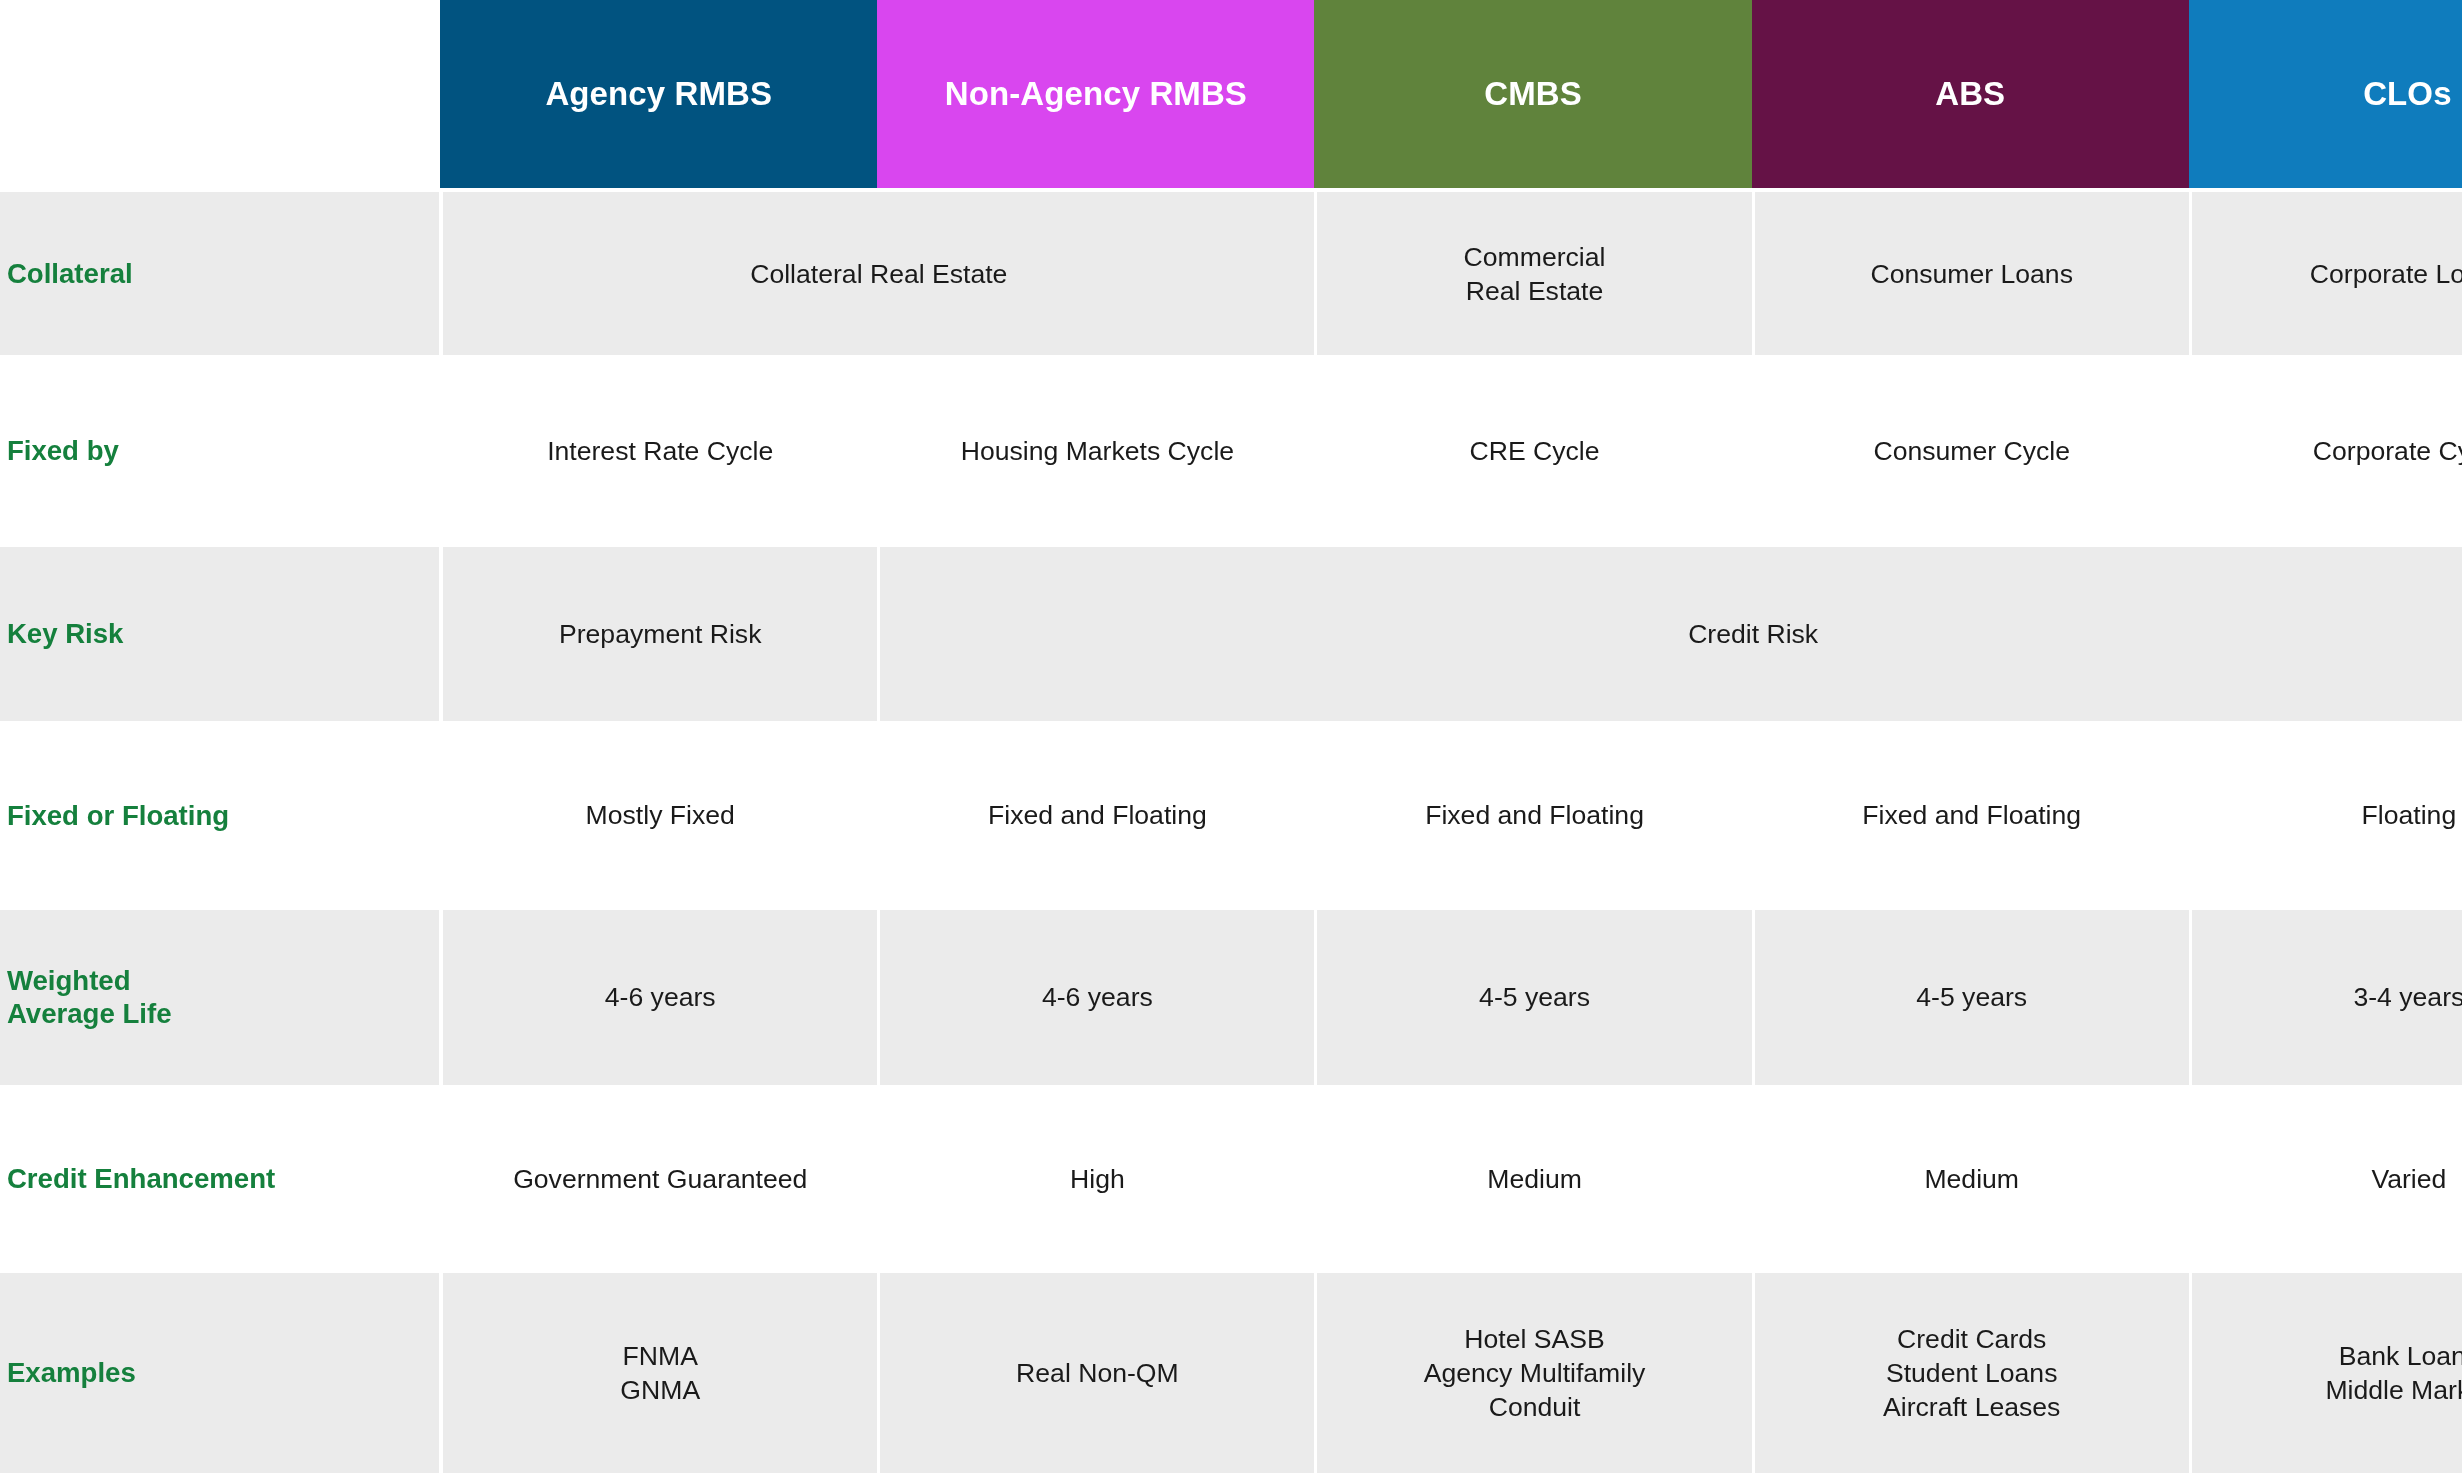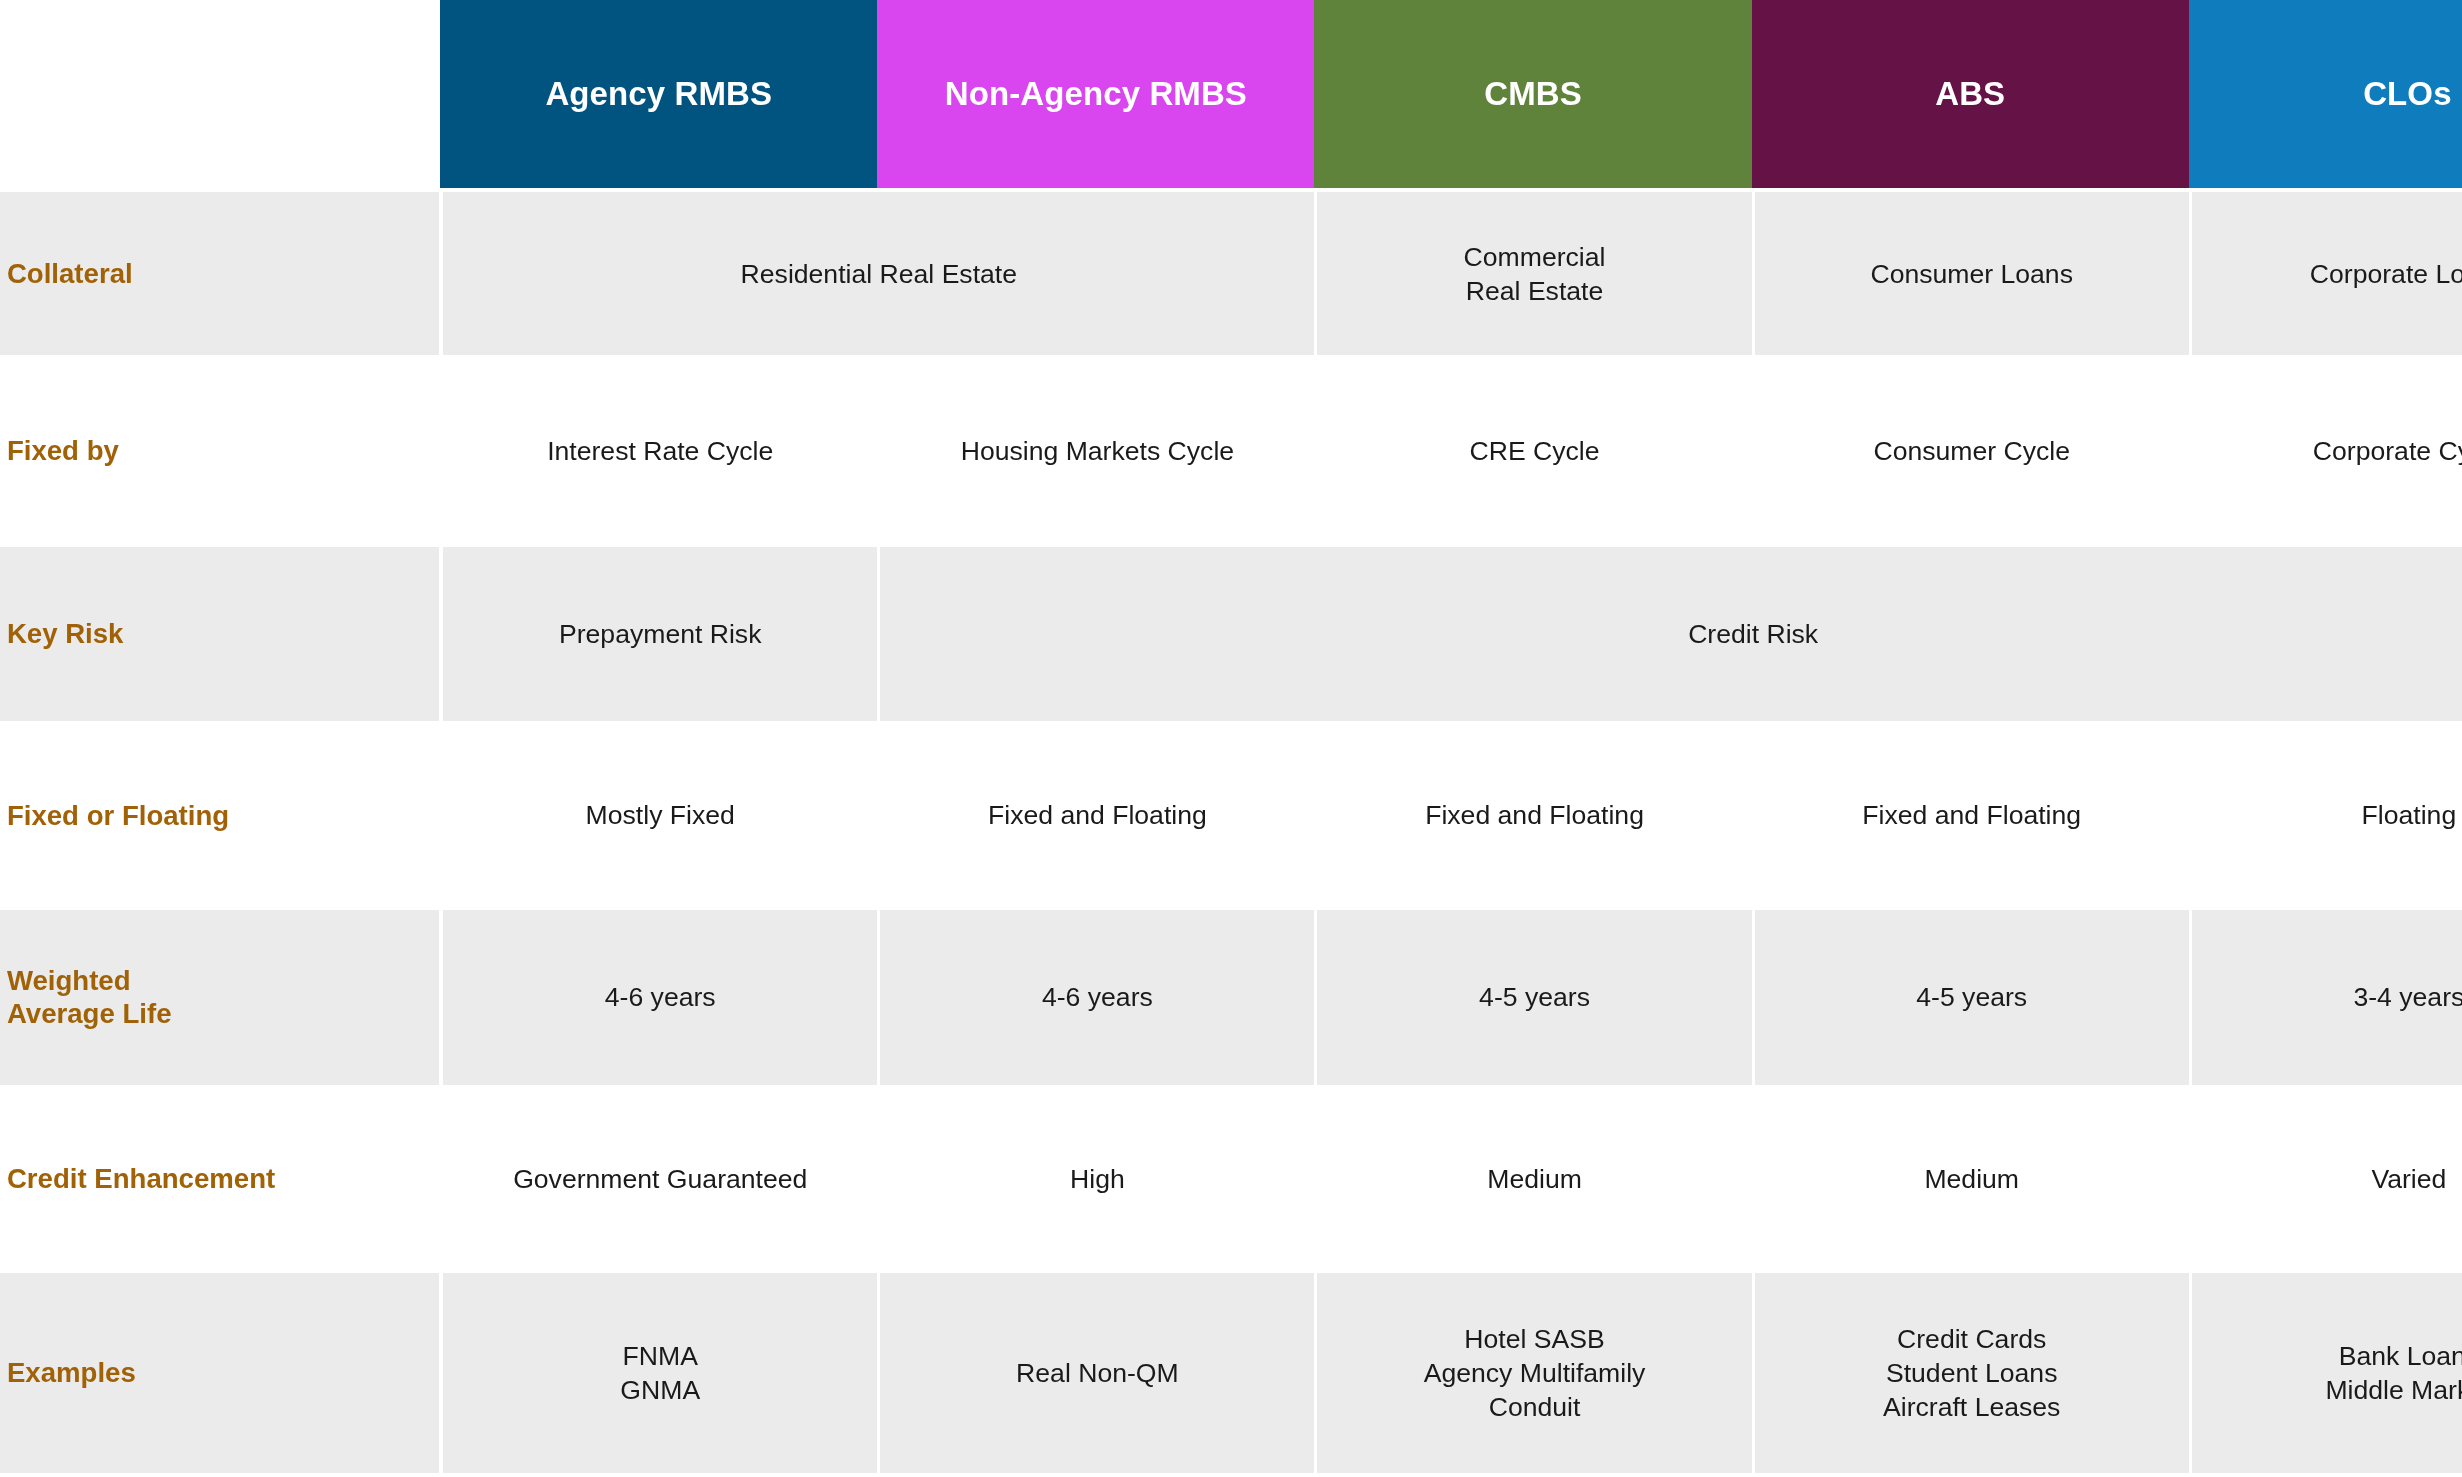--- a/index.html
+++ b/index.html
@@ -50,21 +50,21 @@
     padding: 8px;
     border: 0;
     letter-spacing: 0.1px;
   }
 
   
   tr.band-gray  > td { background: #ebebeb; }
   tr.band-white > td { background: #ffffff; }
 
   td.lbl {
-    color: #a16207;
+    color: #15803d;
     font-size: 27.6px;
     font-weight: bold;
     text-align: left;
     vertical-align: middle;
     padding: 0 0 0 6.9px;
     border: 0;
     line-height: 1.22;
     white-space: pre-line;
   }
 
@@ -121,21 +121,21 @@
         <th class="head-cell" style="background: rgb(96, 131, 60); margin-left: 28px;">CMBS</th>
         <th class="head-cell" style="background: rgb(101, 18, 70); margin-top: 15px;">ABS</th>
         <th class="head-cell" style="background: rgb(15, 124, 189);">CLOs</th>
       </tr>
     </thead>
 
     <tbody>
 
       <tr class="band-gray r-collateral">
         <td class="lbl">Collateral</td>
-        <td class="val" colspan="2">Residential Real Estate</td>
+        <td class="val" colspan="2">Collateral Real Estate</td>
         <td class="val">Commercial
 Real Estate</td>
         <td class="val">Consumer Loans</td>
         <td class="val">Corporate Loans</td>
       </tr>
 
       <tr class="band-white r-driven">
         <td class="lbl">Fixed by</td>
         <td class="val">Interest Rate Cycle</td>
         <td class="val">Housing Markets Cycle</td>

